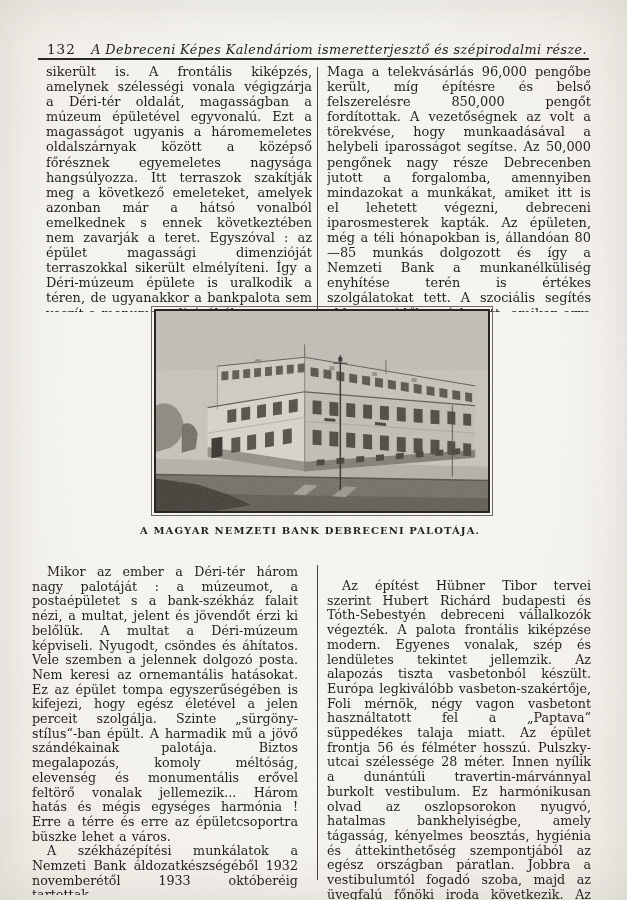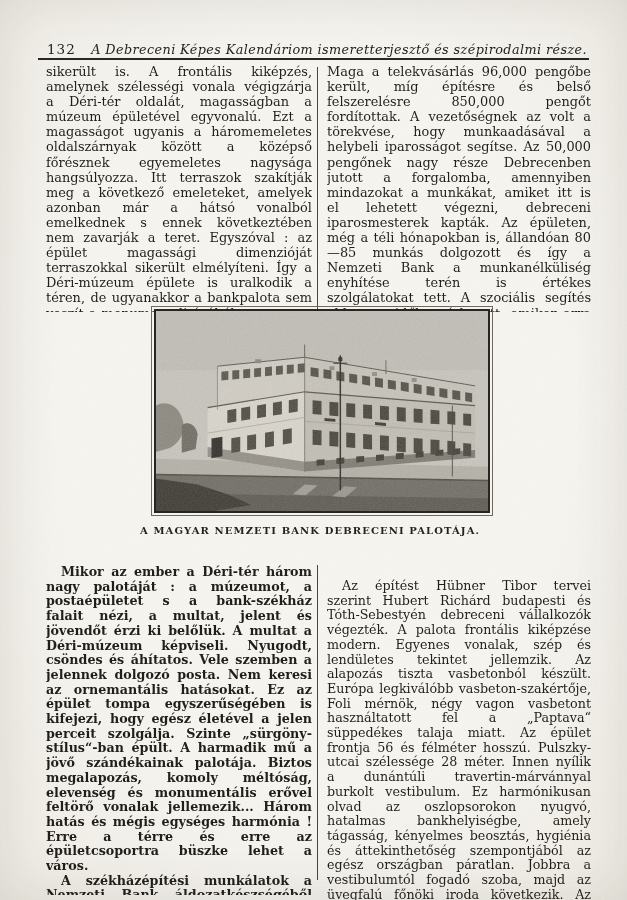--- a/index.html
+++ b/index.html
@@ -22,21 +22,21 @@
   .vdiv{position:absolute;width:1px;background:#45423b;}
   #vdiv-top{left:317px;top:67px;height:243px;}
   #vdiv-bottom{left:317px;top:565px;height:315px;}
   .col{position:absolute;text-align:justify;overflow:hidden;word-spacing:1px;}
   .col p{margin:0;}
   .col.top{font-size:12.9px;line-height:15.1px;}
   .col.bottom{font-size:12.7px;line-height:14.7px;}
   .indent{text-indent:15px;}
   #col-tl{left:46px;top:64px;width:266px;height:248px;}
   #col-tr{left:327px;top:64px;width:264px;height:248px;}
-  #col-bl{left:46px;top:565px;width:266px;height:330px;font-weight:bold;}
+  #col-bl{left:32px;top:565px;width:266px;height:330px;}
   #col-br{left:327px;top:579px;width:264px;height:330px;}
   .figure{
     position:absolute;left:154px;top:309px;width:336px;height:204px;
     border:2px solid #23211d;outline:1px solid #6b675f;outline-offset:2px;
     background:#c9c5be;box-sizing:border-box;
   }
   .figure svg{display:block;width:100%;height:100%;}
   .fig-caption{
     position:absolute;left:140px;top:525px;width:364px;
     font-size:10px;font-weight:bold;letter-spacing:1.1px;color:#201e1a;white-space:nowrap;

